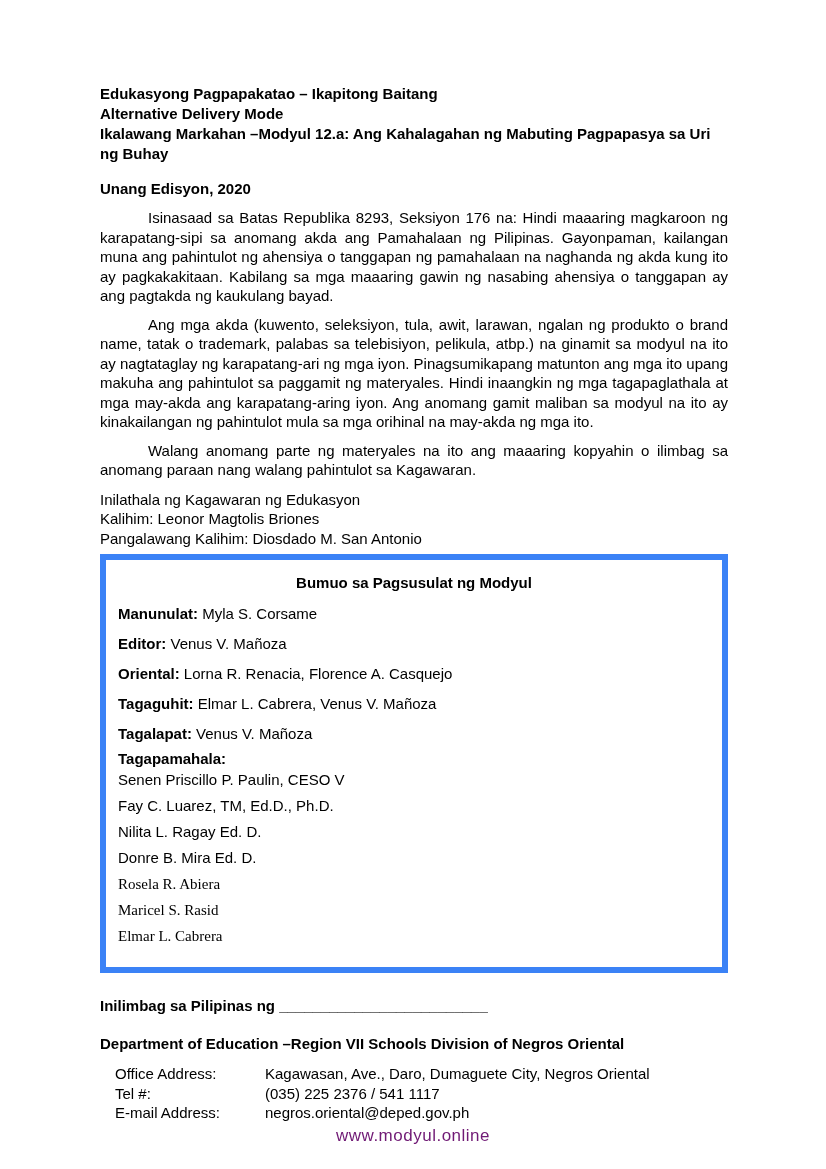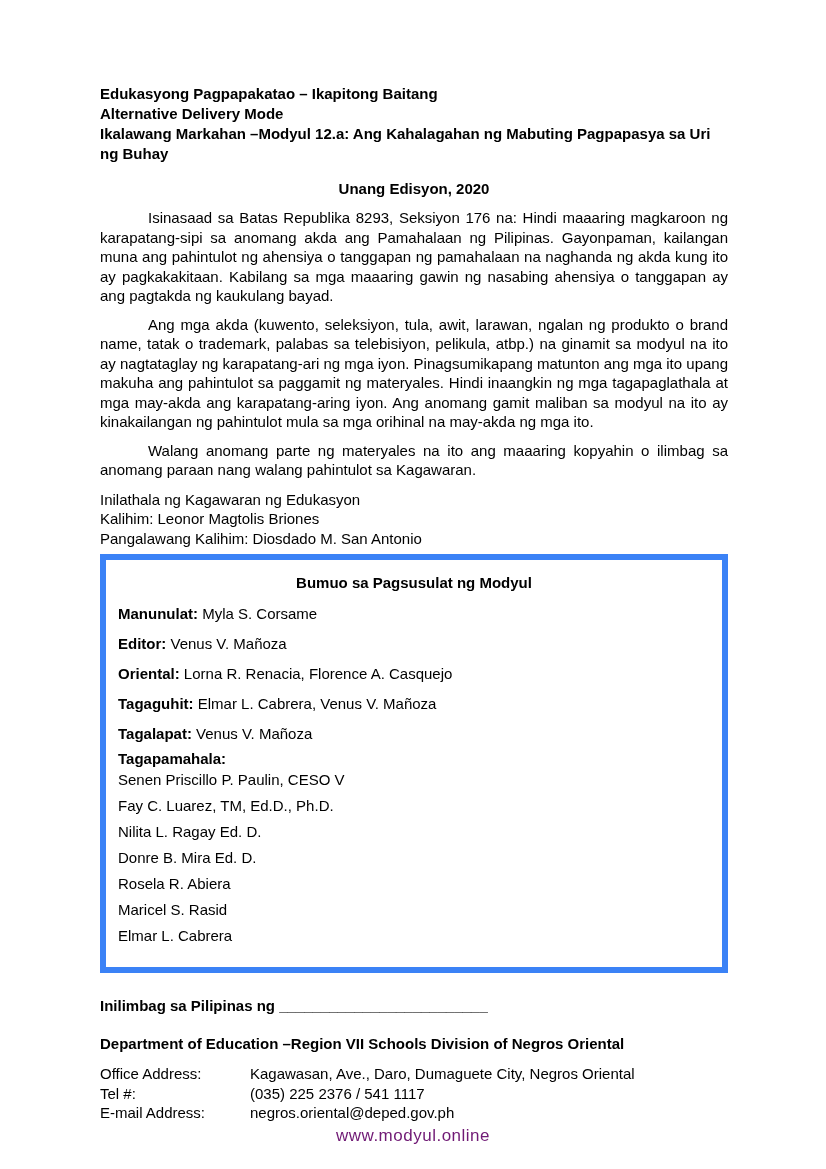--- a/index.html
+++ b/index.html
@@ -13,43 +13,43 @@
     overflow: hidden;
   }
   .content {
     position: absolute;
     left: 100px;
     top: 84px;
     width: 628px;
     font-size: 15px;
   }
   .hdr-block { font-weight: bold; line-height: 20px; }
-  .edition { font-weight: bold; line-height: 20px; margin-top: 15px; text-align: center; }
+  .edition { font-weight: bold; line-height: 20px; margin-top: 15px; }
   .para {
     text-align: justify;
     text-indent: 48px;
     line-height: 19.5px;
     margin: 9px 0 0 0;
   }
   .pub-block { line-height: 19.5px; margin-top: 10px; }
   .credits {
     border: 6px solid #3b82f6;
     margin-top: 6px;
     padding: 14px 12px 18px 12px;
   }
   .credits-title { text-align: center; font-weight: bold; line-height: 18px; margin-bottom: 6px; font-size: 15px; }
   .credit-row { margin-top: 14px; line-height: 16px; }
   .credit-row b { font-weight: bold; }
   .mgmt { display: flex; margin-top: 4px; line-height: 26px; flex-direction: column; }
   .mgmt-label { font-weight: bold; width: 111px; flex: none; line-height: 16px; margin-top: 5px; }
   .mgmt-col1 { width: 288px; flex: none; }
-  .mgmt-col2 { flex: 1; }
+  .mgmt-col2 { flex: 1; font-family: Liberation Serif, serif; }
   .printed-line { font-weight: bold; line-height: 20px; margin-top: 23px; }
   .division-title { font-weight: bold; line-height: 20px; margin-top: 18px; }
-  .contacts { margin-top: 10px; line-height: 19.5px; }
+  .contacts { margin-top: 10px; line-height: 19.5px; margin-left: 15px; }
   .contact-row { display: flex; }
   .contact-label { width: 150px; flex: none; }
   .watermark {
     position: absolute;
     left: 0; right: 0;
     top: 1126px;
     text-align: center;
     color: #701a75;
     font-size: 17px;
     letter-spacing: 0.5px;

